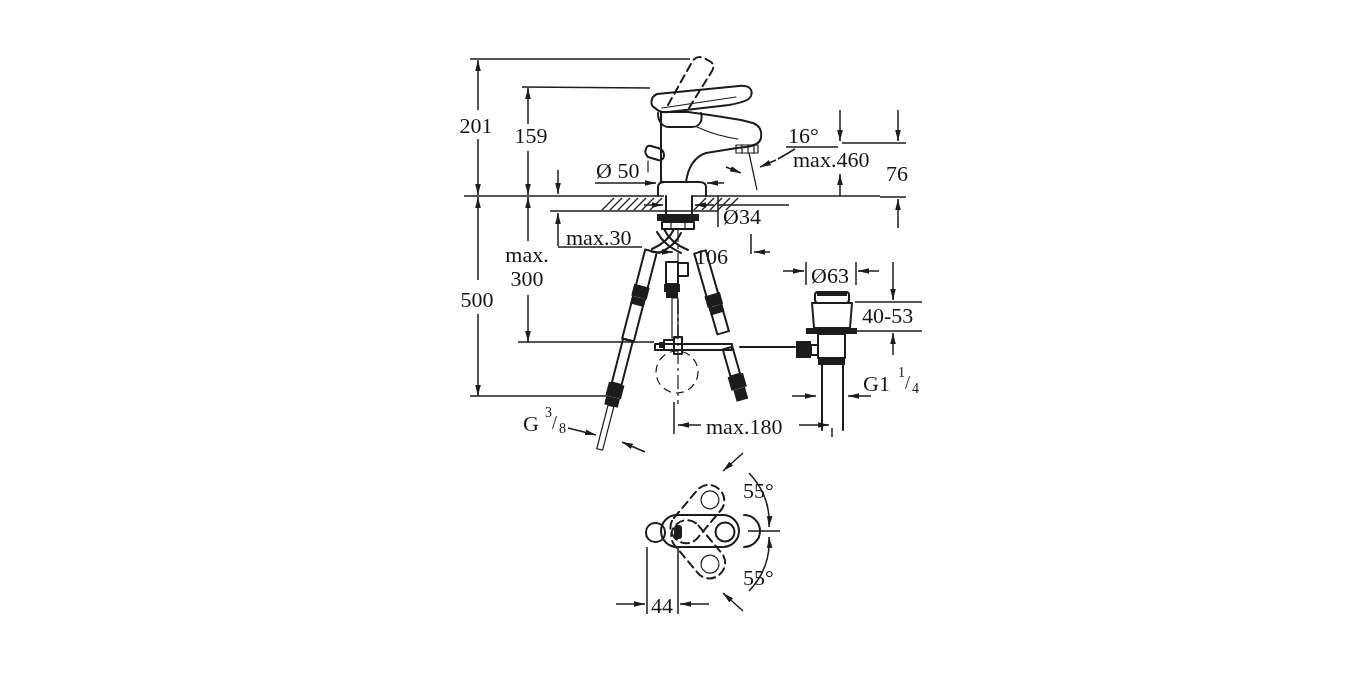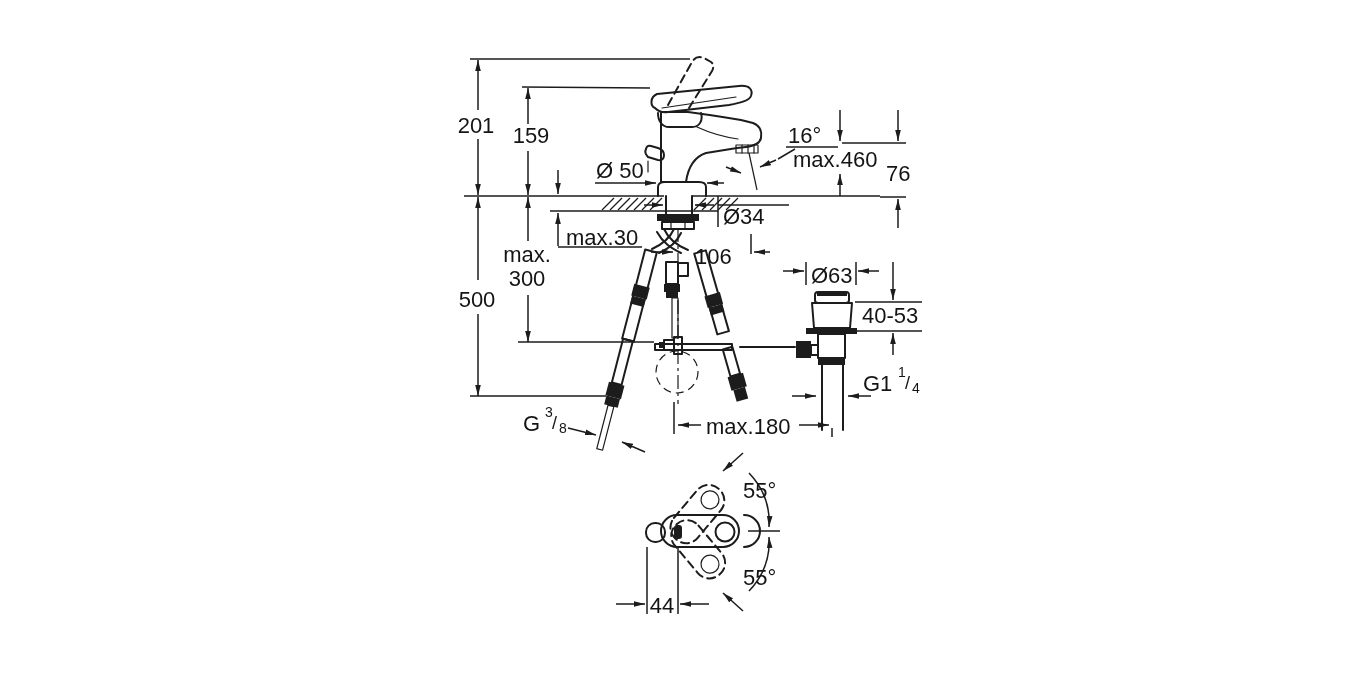--- a/index.html
+++ b/index.html
@@ -1,17 +1,17 @@
 <!DOCTYPE html>
 <html style="--line: #1c1c1c; --text: #141414; --bg: #ffffff;"><head>
 <meta charset="utf-8">
 <style>
   html,body{margin:0;padding:0;background:#fff;}
   .stage{position:relative;width:1264px;height:678px;background:var(--bg,#fff);overflow:hidden;
-         font-family:Liberation Sans, sans-serif;}
+         font-family:Liberation Serif, serif;}
   svg{display:block}
   .ln{stroke:var(--line,#1c1c1c);fill:none;stroke-width:2;stroke-linejoin:round;stroke-linecap:round;}
   .dim{stroke:var(--line,#1c1c1c);fill:none;stroke-width:1.5;stroke-linecap:butt;}
   .thin{stroke-width:1.2;}
   .dk{fill:var(--line,#1c1c1c);stroke:none;}
   .dsh{stroke-dasharray:8 5;}
   .dd{stroke:var(--line,#1c1c1c);fill:none;stroke-width:1.2;stroke-dasharray:14 4 3 4;}
   .me{marker-end:url(#ah);}
   .ms{marker-start:url(#ah);}
   text{fill:var(--text,#141414);font-size:22px;}

